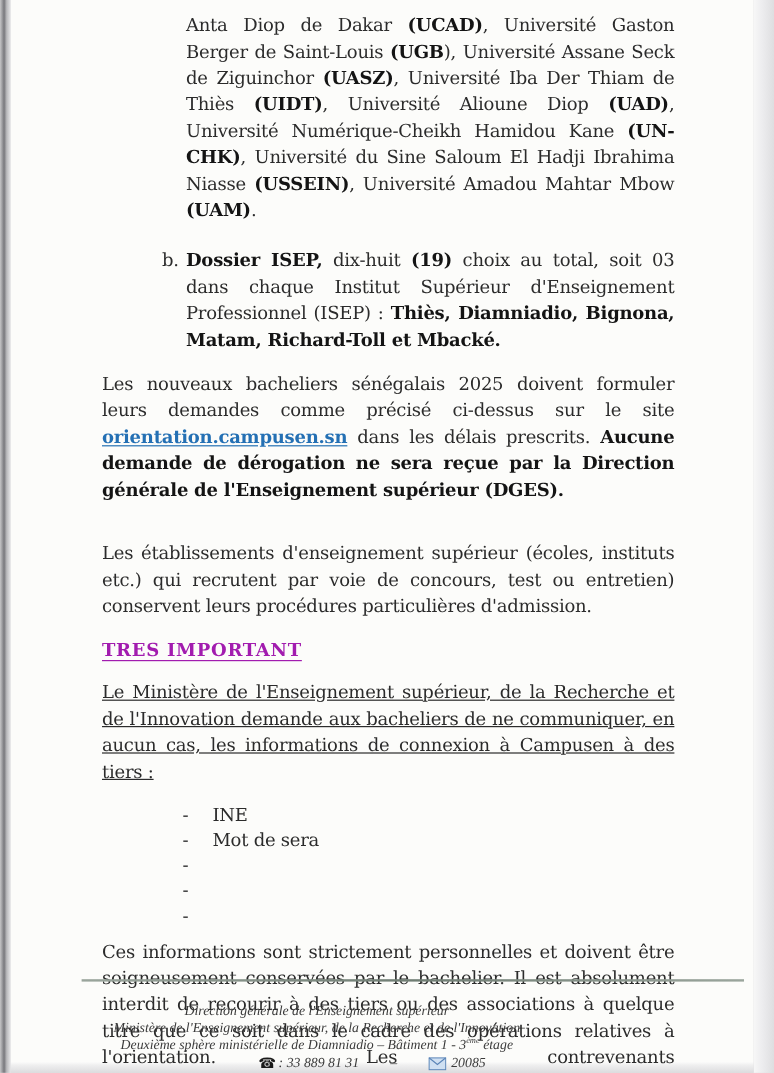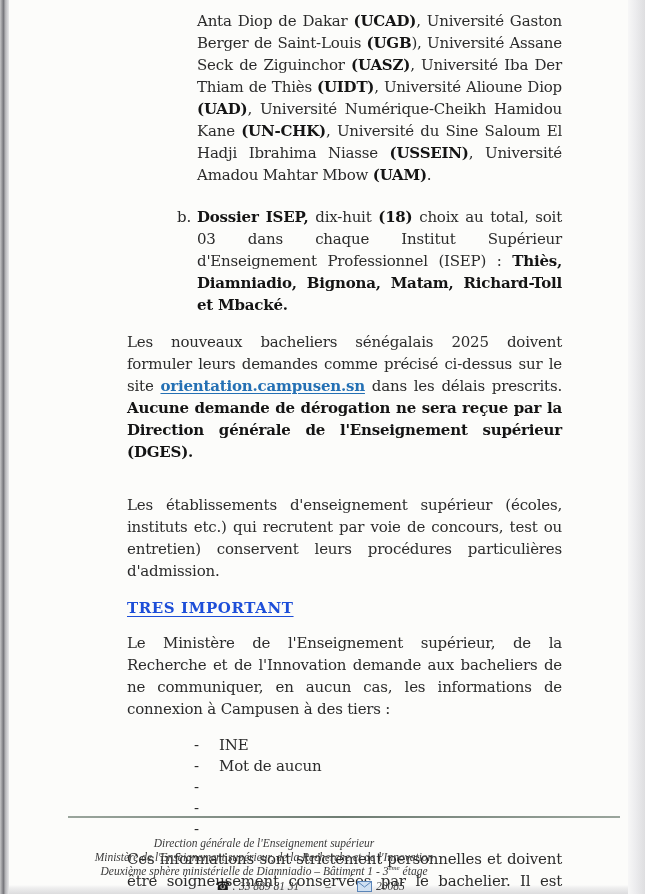--- a/index.html
+++ b/index.html
@@ -16,40 +16,39 @@
     position:absolute;right:0;top:0;bottom:0;width:17px;
     background:linear-gradient(to left,#dedee0 0%,#ececee 55%,#f7f7f7 100%);
   }
   .edge-bottom{
     position:absolute;left:9px;right:17px;bottom:0;height:9px;
     background:linear-gradient(to top,#dcdcde 0%,#efefef 70%,#fbfbfa 100%);
   }
   .page{
     position:absolute;left:9px;top:0;right:17px;bottom:9px;
     background:#fcfcfa;
-    padding-left:42px;
   }
   .content{
     padding:10px 66px 0 76px;
     font-size:15px;line-height:22px;letter-spacing:-0.2px;
     color:#2b2b2b;text-align:justify;
   }
   .universities{margin:0 0 0 70px;}
   .isep{margin:20px 0 0 50px;display:flex;}
   .isep .marker{width:20px;flex:none;}
   .isep .body{flex:1;text-align:justify;}
   .p-demande{}
   .p-ordre{margin-top:8px;}
   .p-etab{margin-top:31px;}
   .heading{
-    margin-top:13px;text-align:left;font-weight:bold;color:#1d4ed8;
+    margin-top:13px;text-align:left;font-weight:bold;color:#a21caf;
     letter-spacing:0.6px;
   }
   .heading span{text-decoration:underline;text-underline-offset:3px;}
-  .p-ministere{margin-top:13px;}
+  .p-ministere{margin-top:13px;text-decoration:underline;}
   .cred-list{margin:4px 0 0 67px;line-height:21px;text-align:left;}
   .cred-item{display:flex;}
   .cred-item .dash{width:25px;flex:none;}
   .p-conf{margin-top:8px;text-align-last:justify;}
   .b{font-weight:bold;color:#141414;}
   .link{color:#2470b4;font-weight:bold;text-decoration:underline;text-underline-offset:2px;}
   .footer-rule{
     position:absolute;left:59px;top:816px;width:552px;height:2px;
     background:linear-gradient(to right,#9aa59c,#6f7d73 50%,#9aa59c);
   }
@@ -75,42 +74,42 @@
 <div class="edge-right"></div>
 <div class="edge-bottom"></div>
 
 <div class="page">
   <div class="content">
 
     <p class="universities" style="margin-top:0"><span>Anta Diop de Dakar </span><span class="b">(UCAD)</span><span>, Université Gaston Berger de Saint-Louis </span><span class="b">(UGB</span><span>), Université Assane Seck de Ziguinchor </span><span class="b">(UASZ)</span><span>, Université Iba Der Thiam de Thiès </span><span class="b">(UIDT)</span><span>, Université Alioune Diop </span><span class="b">(UAD)</span><span>, Université Numérique-Cheikh Hamidou Kane </span><span class="b">(UN-CHK)</span><span>, Université du Sine Saloum El Hadji Ibrahima Niasse </span><span class="b">(USSEIN)</span><span>, Université Amadou Mahtar Mbow </span><span class="b">(UAM)</span><span>.</span></p>
 
     <div class="isep">
       <span class="marker">b.</span>
-      <span class="body"><span class="b">Dossier ISEP,</span><span> dix-huit </span><span class="b">(18)</span><span> choix au total, soit 03 dans chaque Institut Supérieur d'Enseignement Professionnel (ISEP) : </span><span class="b">Thiès, Diamniadio, Bignona, Matam, Richard-Toll et Mbacké.</span></span>
+      <span class="body"><span class="b">Dossier ISEP,</span><span> dix-huit </span><span class="b">(19)</span><span> choix au total, soit 03 dans chaque Institut Supérieur d'Enseignement Professionnel (ISEP) : </span><span class="b">Thiès, Diamniadio, Bignona, Matam, Richard-Toll et Mbacké.</span></span>
     </div>
 
     <p class="p-demande"><span>Les nouveaux bacheliers sénégalais 2025 doivent formuler leurs demandes comme précisé ci-dessus sur le site </span><span class="link">orientation.campusen.sn</span><span> dans les délais prescrits. </span><span class="b">Aucune demande de dérogation ne sera reçue par la Direction générale de l'Enseignement supérieur (DGES).</span></p>
 
 
     <p class="p-etab"><span>Les établissements d'enseignement supérieur (écoles, instituts etc.) qui recrutent par voie de concours, test ou entretien) conservent leurs procédures particulières d'admission.</span></p>
 
     <div class="heading">
       <span>TRES IMPORTANT</span>
     </div>
 
     <p class="p-ministere"><span>Le Ministère de l'Enseignement supérieur, de la Recherche et de l'Innovation demande aux bacheliers de ne communiquer, en aucun cas, les informations de connexion à Campusen à des tiers :</span></p>
 
     <div class="cred-list">
       <div class="cred-item">
         <span class="dash">-</span>
         <span>INE</span>
       </div>
       <div class="cred-item">
         <span class="dash">-</span>
-        <span>Mot de aucun</span>
+        <span>Mot de sera</span>
       </div>
       <div class="cred-item">
         <span class="dash">-</span>
       </div>
       <div class="cred-item">
         <span class="dash">-</span>
       </div>
       <div class="cred-item">
         <span class="dash">-</span>
       </div>

